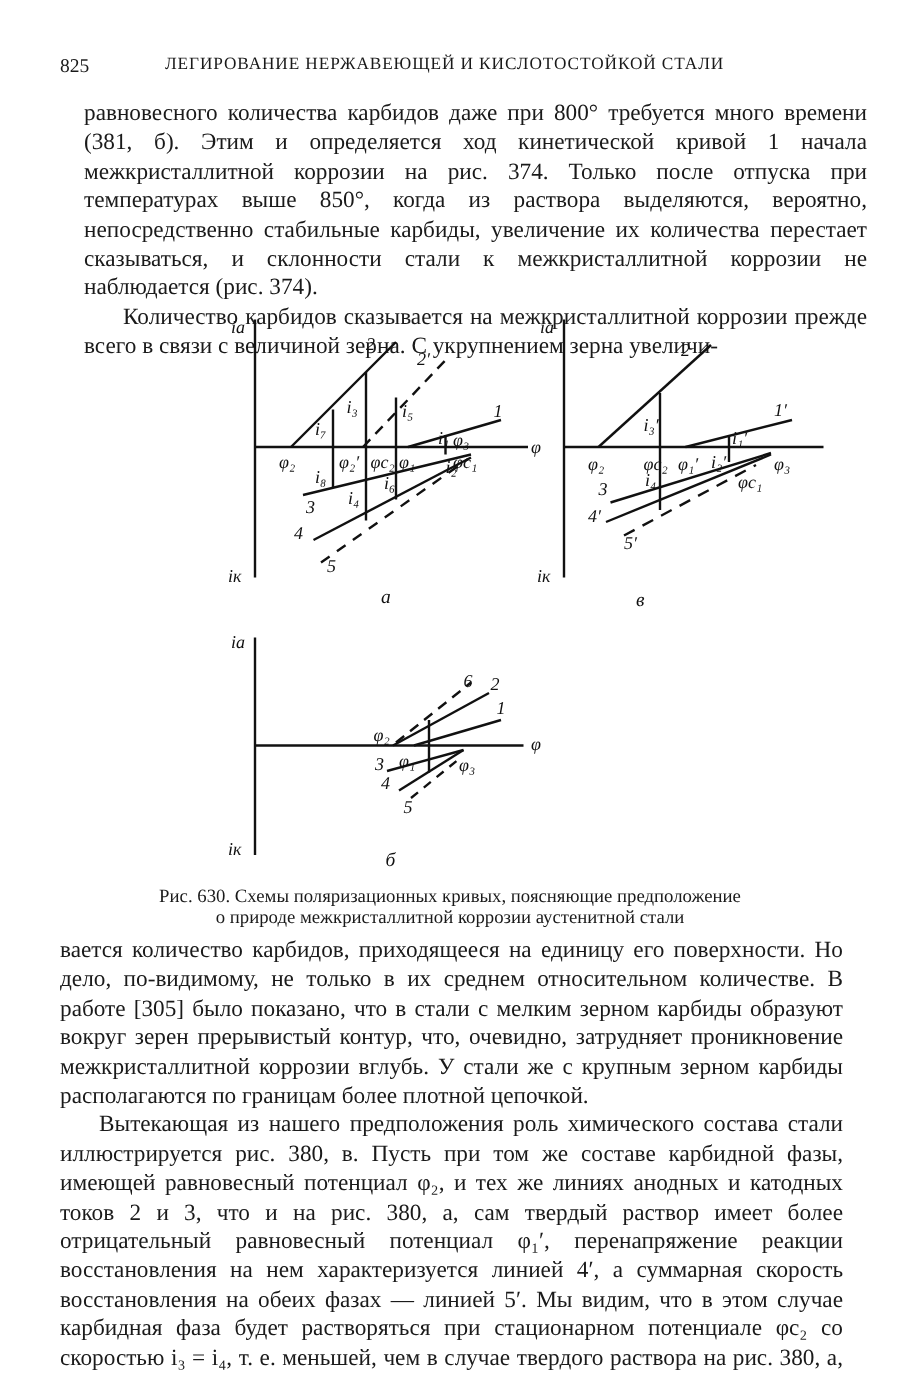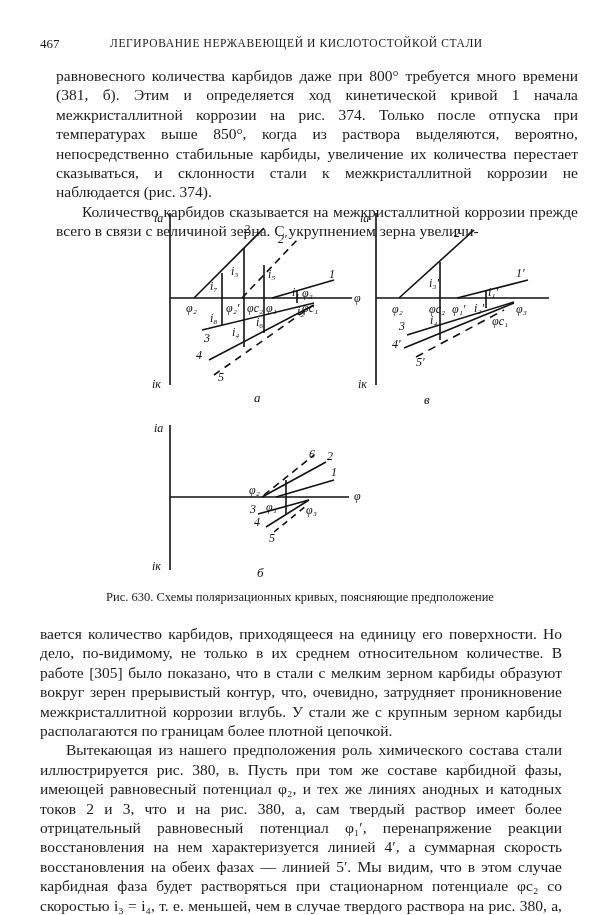--- a/index.html
+++ b/index.html
@@ -12,21 +12,21 @@
   .block p{margin:0;}
   .indent{text-indent:26px;}
   .fig{position:absolute;left:0;top:0;padding-left:44px;}
   .fig svg text{font-family:"Liberation Serif","DejaVu Serif",serif;font-style:italic;fill:#111;}
   .caption{position:absolute;left:60px;width:480px;top:590px;font-size:12.5px;line-height:14px;text-align:center;}
 </style>
 </head>
 <body>
 
 <div class="hdr">
-  <span class="pgno">467</span>
+  <span class="pgno">825</span>
   <span class="rhead">ЛЕГИРОВАНИЕ НЕРЖАВЕЮЩЕЙ И КИСЛОТОСТОЙКОЙ СТАЛИ</span>
 </div>
 
 <div class="block" style="top:66px;margin-left:16px;">
   <p>равновесного количества карбидов даже при 800° требуется много времени (381, б). Этим и определяется ход кинетической кривой 1 начала межкристаллитной коррозии на рис. 374. Только после отпуска при температурах выше 850°, когда из раствора выделяются, вероятно, непосредственно стабильные карбиды, увеличение их количества перестает сказываться, и склонности стали к межкристаллитной коррозии не наблюдается (рис. 374).</p>
   <p class="indent">Количество карбидов сказывается на межкристаллитной коррозии прежде всего в связи с величиной зерна. С укрупнением зерна увеличи-</p>
 </div>
 
 <div class="fig">
 <svg width="600" height="600" viewBox="0 0 600 600">
@@ -128,18 +128,19 @@
     <text x="205" y="494">φ₂</text>
         <text x="222" y="511">φ₁</text>
         <text x="262" y="514">φ₃</text>
     <text x="213" y="577" font-size="13">б</text>
   </g>
 </svg>
 </div>
 
 <div class="caption">
   <div>Рис. 630. Схемы поляризационных кривых, поясняющие предположение</div>
+  <div>о природе межкристаллитной коррозии аустенитной стали</div>
 </div>
 
 <div class="block" style="top:624px;">
   <p>вается количество карбидов, приходящееся на единицу его поверхности. Но дело, по-видимому, не только в их среднем относительном количестве. В работе [305] было показано, что в стали с мелким зерном карбиды образуют вокруг зерен прерывистый контур, что, очевидно, затрудняет проникновение межкристаллитной коррозии вглубь. У стали же с крупным зерном карбиды располагаются по границам более плотной цепочкой.</p>
   <p class="indent">Вытекающая из нашего предположения роль химического состава стали иллюстрируется рис. 380, в. Пусть при том же составе карбидной фазы, имеющей равновесный потенциал φ₂, и тех же линиях анодных и катодных токов 2 и 3, что и на рис. 380, а, сам твердый раствор имеет более отрицательный равновесный потенциал φ₁′, перенапряжение реакции восстановления на нем характеризуется линией 4′, а суммарная скорость восстановления на обеих фазах — линией 5′. Мы видим, что в этом случае карбидная фаза будет растворяться при стационарном потенциале φc₂ со скоростью i₃ = i₄, т. е. меньшей, чем в случае твердого раствора на рис. 380, а, обладающего в самостоя-</p>
 </div>
 
 </body></html>

